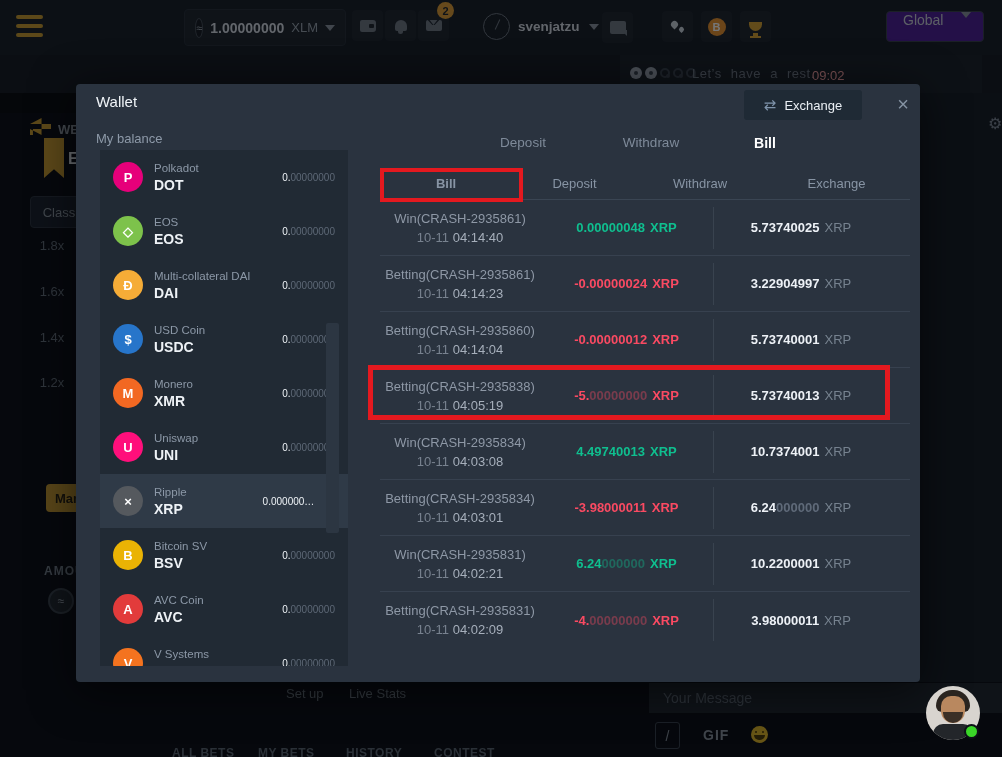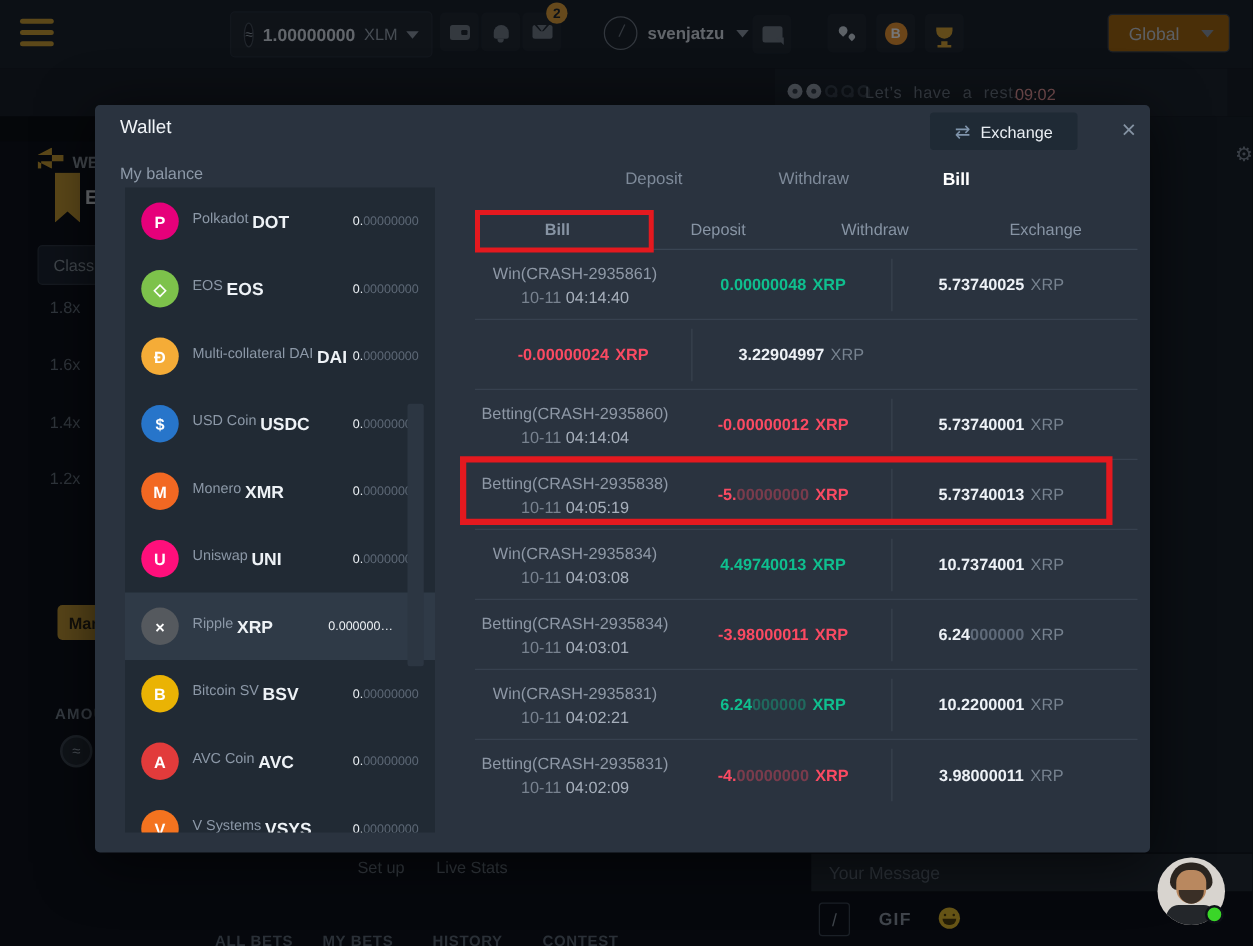--- a/index.html
+++ b/index.html
@@ -37,22 +37,22 @@
   .username { font-weight:bold; font-size:13.5px; color:#d3d9e0; }
   .forum-glyph { width:16px; height:13px; background:#6f7882; border-radius:2px; position:relative; }
   .forum-glyph:after { content:""; position:absolute; right:-1px; bottom:-2px; border-left:6px solid transparent; border-top:6px solid #6f7882; }
   .drop { width:7px; height:7px; background:#c9d2da; border-radius:50% 50% 50% 0; transform:rotate(-45deg); }
   .drop.small { width:5px; height:5px; margin-top:6px; margin-left:1px; }
   .fire-coin { width:18px; height:18px; border-radius:50%; background:#e8922d; color:#fff; font-size:11px; font-weight:bold;
     display:flex; align-items:center; justify-content:center; }
   .trophy-cup { width:13px; height:9px; background:#d4a12f; border-radius:0 0 7px 7px; position:relative; }
   .trophy-cup:after { content:""; position:absolute; left:4px; bottom:-5px; width:5px; height:3px; background:#d4a12f; }
   .trophy-cup:before { content:""; position:absolute; left:1px; bottom:-7px; width:11px; height:2px; background:#d4a12f; }
-  .global-dd { position:absolute; left:886px; top:11px; width:98px; height:31px; background:#a16207; border:1px solid #39414b;
-    border-radius:4px; display:flex; align-items:center; padding:0 12px 0 16px; cursor:pointer; }
+  .global-dd { position:absolute; left:886px; top:11px; width:98px; height:31px; background:#4c1d95; border:1px solid #39414b;
+    border-radius:4px; display:flex; padding:0 12px 0 16px; cursor:pointer; }
   .global-label { font-size:14px; color:#c7cdd4; flex:1; }
   
   .announce { position:absolute; left:0; top:55px; width:1002px; height:38px; background:#14191f; z-index:5; }
   .megaphone { position:absolute; left:30px; top:63px; width:21px; height:17px; background:#c79a2d;
     clip-path:polygon(0 35%, 55% 0, 55% 100%, 0 65%, 0 100%, 14% 100%, 14% 65%, 100% 65%, 100% 35%); }
   .announce-text { position:absolute; left:58px; top:67px; font-size:13px; font-weight:bold; color:#8f98a1; display:flex; gap:5px; align-items:center; }
   .announce-name { color:#d09a34; }
   .fox-dot { color:#e8892f; font-size:10px; }
   .help-wrap { position:absolute; left:562px; top:66px; display:flex; gap:7px; align-items:center; cursor:pointer; }
   .help-q { width:16px; height:16px; border-radius:50%; background:#39424d; color:#9aa4b0; font-size:10px; font-weight:bold;
@@ -116,21 +116,21 @@
     font-size:20px; color:#8593a3; cursor:pointer; }
   .mybalance { position:absolute; left:20px; top:47px; font-size:13px; color:#8d99a8; }
   .wtab { position:absolute; top:51px; transform:translateX(-50%); font-size:13.5px; color:#7e8a99; cursor:pointer; }
   .wtab.active { font-weight:bold; font-size:14px; color:#ffffff; }
   
   .coin-list { position:absolute; left:24px; top:66px; width:248px; height:516px; background:#212a34; overflow:hidden; }
   .coin-row { height:54px; display:flex; align-items:center; padding:0 13px; gap:11px; cursor:pointer; }
   .coin-row.selected { background:#2f3a47; }
   .coin-icon { width:30px; height:30px; border-radius:50%; flex:none; display:flex; align-items:center; justify-content:center; }
   .coin-glyph { color:#fff; font-size:13px; font-weight:bold; }
-  .coin-meta { display:flex; gap:3px; min-width:0; }
+  .coin-meta { display:flex; flex-direction:column; gap:3px; min-width:0; }
   .coin-name { font-size:11.5px; color:#8c98a7; white-space:nowrap; }
   .coin-ticker { font-size:14px; font-weight:bold; color:#eef2f6; }
   .coin-bal { margin-left:auto; font-size:10px; font-weight:normal; white-space:nowrap;padding-left:20px; }
   .bal-main { color:#eef2f6; }
   .bal-dim { color:#5d6876; }
   .coin-chevron { font-size:17px; color:#8c98a7; margin-left:4px; }
   .scroll-thumb { position:absolute; left:250px; top:239px; width:13px; height:210px; background:#2c3642; border-radius:2px; }
   
   .tx-table { position:absolute; left:304px; top:83px; width:530px; }
   .tx-head { display:flex; height:33px; align-items:center; border-bottom:1px solid #3a4553; }
@@ -451,20 +451,26 @@
     <div class="cell-amount">
       <span class="amt-main">0.00000048</span><span class="amt-dim"></span><span class="amt-cur">XRP</span>
     </div>
     <div class="cell-div"></div>
     <div class="cell-exchange">
       <span class="ex-main">5.73740025</span><span class="ex-dim"></span><span class="ex-cur">XRP</span>
     </div>
   </div>
 
   <div class="tx-row bet">
+    <div class="cell-bill">
+      <div class="tx-desc">Betting(CRASH-2935861)</div>
+      <div class="tx-time">
+        <span class="tx-date">10-11</span> <span class="tx-clock">04:14:23</span>
+      </div>
+    </div>
     <div class="cell-amount">
       <span class="amt-main">-0.00000024</span><span class="amt-dim"></span><span class="amt-cur">XRP</span>
     </div>
     <div class="cell-div"></div>
     <div class="cell-exchange">
       <span class="ex-main">3.22904997</span><span class="ex-dim"></span><span class="ex-cur">XRP</span>
     </div>
   </div>
 
   <div class="tx-row bet">

